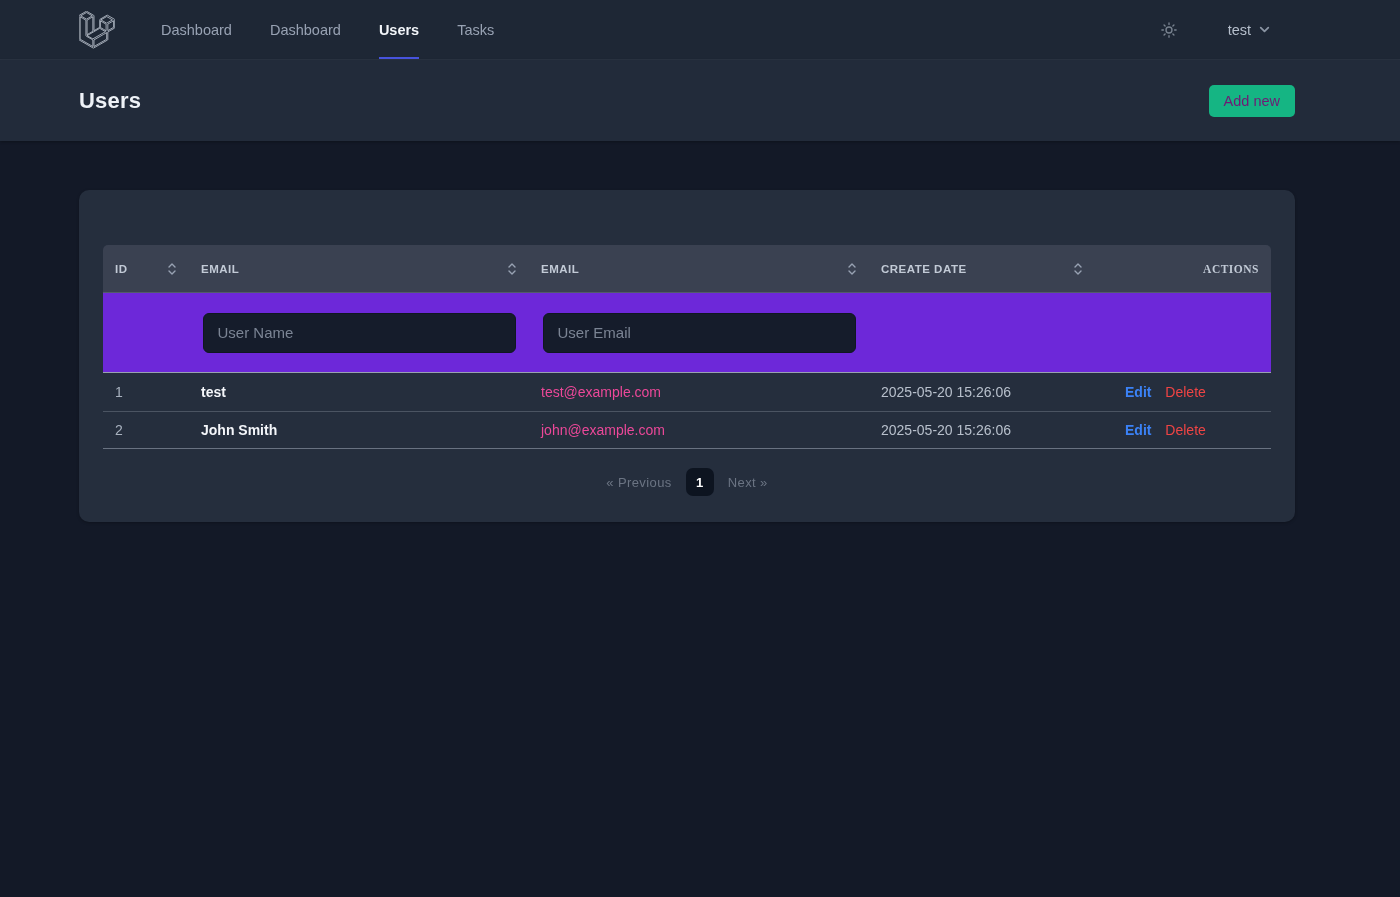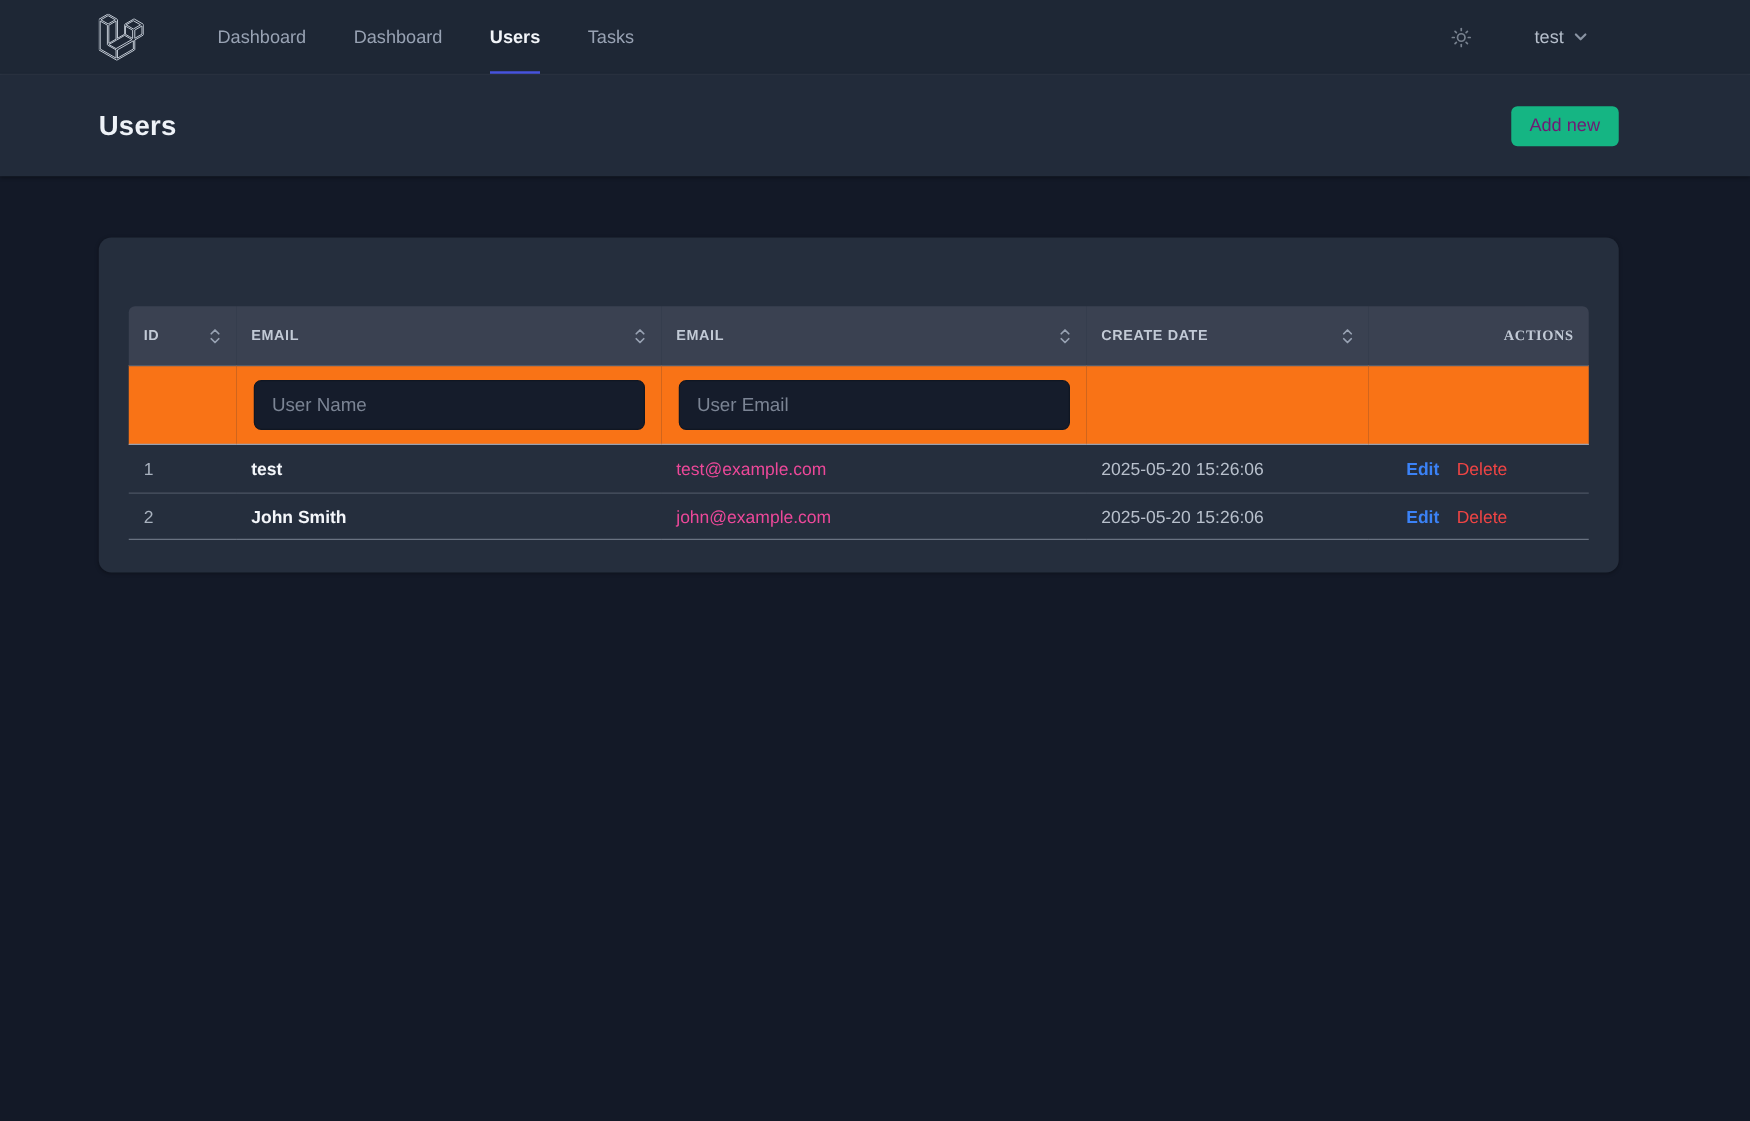--- a/index.html
+++ b/index.html
@@ -4,21 +4,21 @@
 <style>
   * { box-sizing: border-box; }
   html, body { margin: 0; padding: 0; }
   body {
     width: 1400px;
     height: 897px;
     background: #131927;
     font-family: "Liberation Sans", sans-serif;
     overflow: hidden;
   }
-  .container { width: 1216px; margin-left: 79px; gap: 13px; }
+  .container { width: 1216px; margin-left: 79px; }
 
   
   .navbar {
     height: 60px;
     background: #1e2735;
     border-bottom: 1px solid #2b3443;
   }
   .navbar-inner {
     display: flex;
     align-items: stretch;
@@ -141,22 +141,22 @@
   tr.head-row th:last-child { border-top-right-radius: 5px; text-align: right; font-family: Liberation Serif, serif; }
   .th-inner {
     display: flex;
     align-items: center;
     justify-content: space-between;
     cursor: pointer;
   }
   .sort-icon { flex: 0 0 auto; display: inline-flex; margin-left: 8px; }
 
   tr.filter-row th {
-    background: #f97316;
-    height: 64px;
+    background: #6d28d9;
+    height: 81px;
     padding: 0 12px;
     border-top: 1px solid #535c6b;
     border-bottom: 1px solid #99a1b0;
     vertical-align: middle;
   }
   .filter-input {
     width: calc(100% - 3px);
     height: 40px;
     background: #151c2b;
     border: 1px solid #101622;
@@ -350,14 +350,19 @@
           <td class="cell-email">john@example.com</td>
           <td class="cell-date">2025-05-20 15:26:06</td>
           <td class="cell-actions">
             <a class="link-edit">Edit</a>
             <a class="link-delete">Delete</a>
           </td>
         </tr>
       </tbody>
     </table>
 
+    <div class="pagination">
+      <a class="page-link">« Previous</a>
+      <span class="page-current">1</span>
+      <a class="page-link">Next »</a>
+    </div>
   </div>
 </main>
 
 </body></html>

